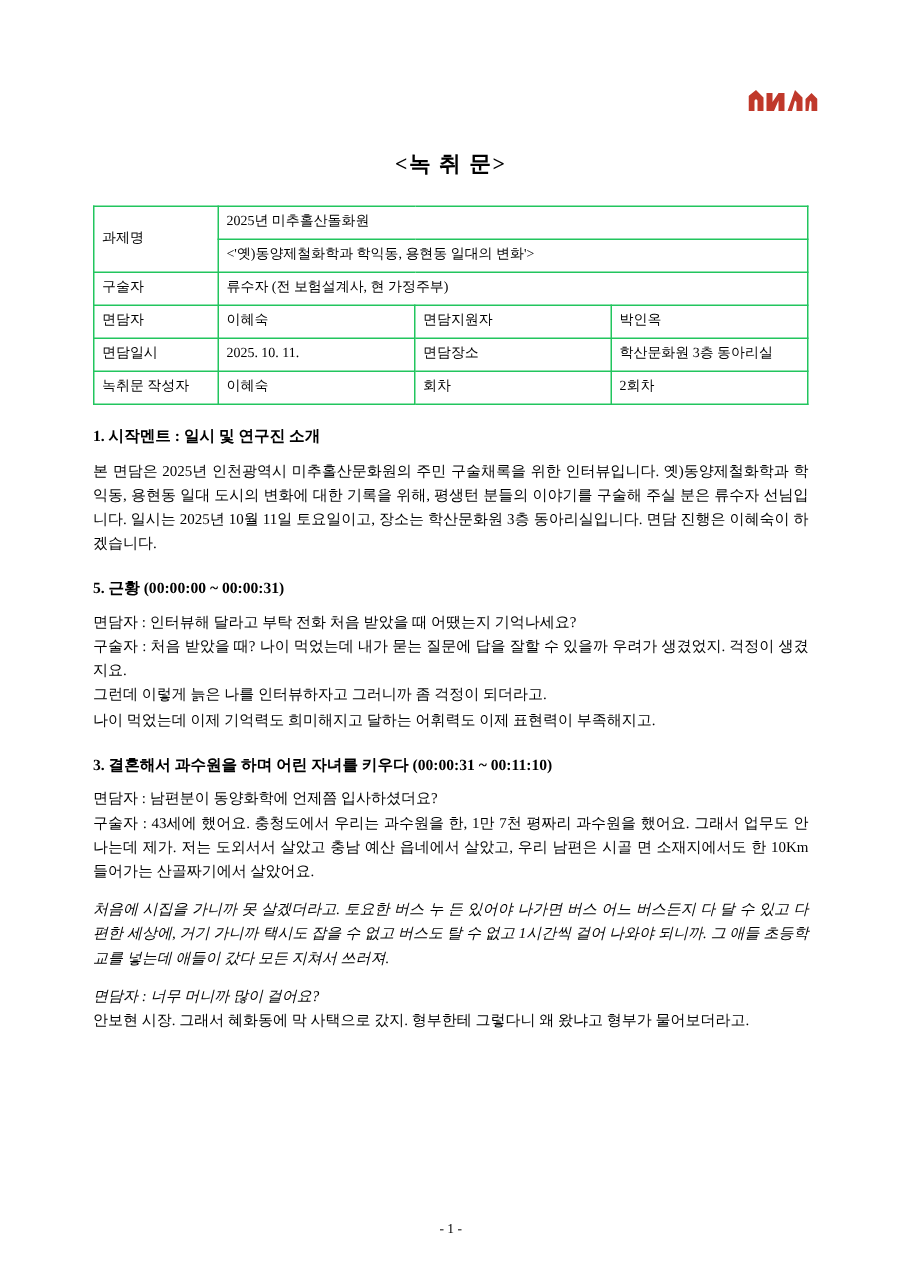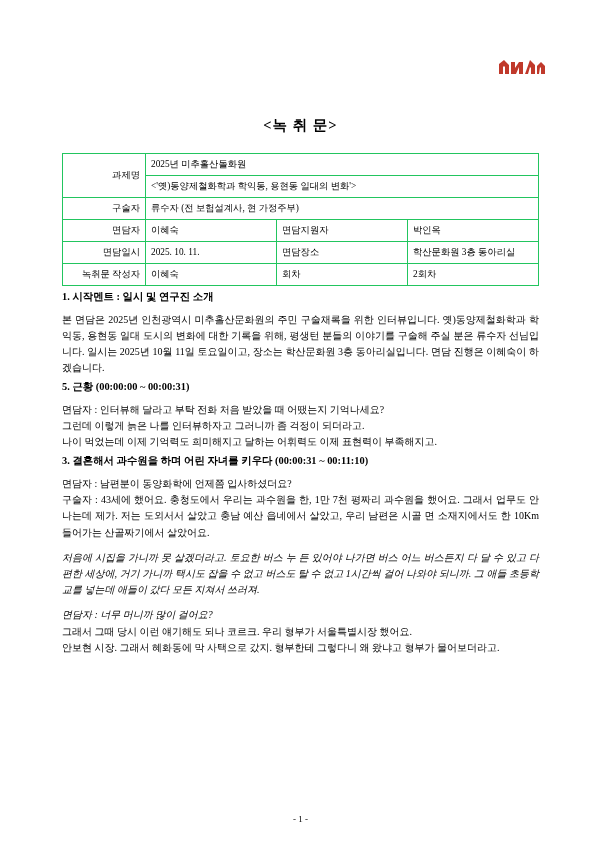--- a/index.html
+++ b/index.html
@@ -13,21 +13,21 @@
     font-family: "Liberation Serif", serif;
     color: #000000;
     position: relative;
     overflow: hidden;
   }
   .page {
     position: relative;
     width: 601px;
     height: 850px;
     box-sizing: border-box;
-    padding: 68px 62px 30px 62px;
+    padding: 52px 62px 30px 62px;
   }
   .logo {
     position: absolute;
     top: 58px;
     right: 56px;
     width: 46px;
     height: 18px;
   }
   .doc-title {
     text-align: center;
@@ -46,29 +46,29 @@
   }
   table.meta td {
     border: 1px solid #22c55e;
     padding: 3px 5px;
     vertical-align: middle;
     height: 15px;
     line-height: 1.25;
   }
   td.label {
     width: 72px;
-    text-align: right;
+    text-align: left;
     padding-left: 6px;
   }
   td.label2 {
     width: 66px;
     margin-top: 30px;
   }
   .section {
-    margin-top: 4px;
+    margin-top: 15px;
   }
   .section h3 {
     font-size: 10.4px;
     font-weight: bold;
     margin: 0 0 7px 0;
     line-height: 1.4;
   }
   .para {
     font-size: 10px;
     line-height: 1.62;
@@ -141,29 +141,29 @@
   </table>
 
   <div class="section">
     <h3>1. 시작멘트 : 일시 및 연구진 소개</h3>
     <p class="para">본 면담은 2025년 인천광역시 미추홀산문화원의 주민 구술채록을 위한 인터뷰입니다. 옛)동양제철화학과 학익동, 용현동 일대 도시의 변화에 대한 기록을 위해, 평생턴 분들의 이야기를 구술해 주실 분은 류수자 선님입니다. 일시는 2025년 10월 11일 토요일이고, 장소는 학산문화원 3층 동아리실입니다. 면담 진행은 이혜숙이 하겠습니다.</p>
   </div>
 
   <div class="section">
     <h3>5. 근황 (00:00:00 ~ 00:00:31)</h3>
     <p class="para">면담자 : 인터뷰해 달라고 부탁 전화 처음 받았을 때 어땠는지 기억나세요?</p>
+    <p class="para">구술자 : 처음 받았을 때? 나이 먹었는데 내가 묻는 질문에 답을 잘할 수 있을까 우려가 생겼었지. 걱정이 생겼지요.</p>
     <p class="para">그런데 이렇게 늙은 나를 인터뷰하자고 그러니까 좀 걱정이 되더라고.</p>
     <p class="para">나이 먹었는데 이제 기억력도 희미해지고 달하는 어휘력도 이제 표현력이 부족해지고.</p>
   </div>
 
   <div class="section">
     <h3>3. 결혼해서 과수원을 하며 어린 자녀를 키우다 (00:00:31 ~ 00:11:10)</h3>
     <p class="para">면담자 : 남편분이 동양화학에 언제쯤 입사하셨더요?</p>
     <p class="para">구술자 : 43세에 했어요. 충청도에서 우리는 과수원을 한, 1만 7천 평짜리 과수원을 했어요. 그래서 업무도 안 나는데 제가. 저는 도외서서 살았고 충남 예산 읍네에서 살았고, 우리 남편은 시골 면 소재지에서도 한 10Km 들어가는 산골짜기에서 살았어요.</p>
     <p class="para gap">처음에 시집을 가니까 못 살겠더라고. 토요한 버스 누 든 있어야 나가면 버스 어느 버스든지 다 달 수 있고 다 편한 세상에, 거기 가니까 택시도 잡을 수 없고 버스도 탈 수 없고 1시간씩 걸어 나와야 되니까. 그 애들 초등학교를 넣는데 애들이 갔다 모든 지쳐서 쓰러져.</p>
     <p class="para gap">면담자 : 너무 머니까 많이 걸어요?</p>
-    <p class="para">그래서 그때 당시 이런 얘기해도 되나 코르크. 우리 형부가 서울특별시장 했어요.</p>
     <p class="para">안보현 시장. 그래서 혜화동에 막 사택으로 갔지. 형부한테 그렇다니 왜 왔냐고 형부가 물어보더라고.</p>
   </div>
 
   <div class="footer">- 1 -</div>
 
 </div>
 
 </body></html>

